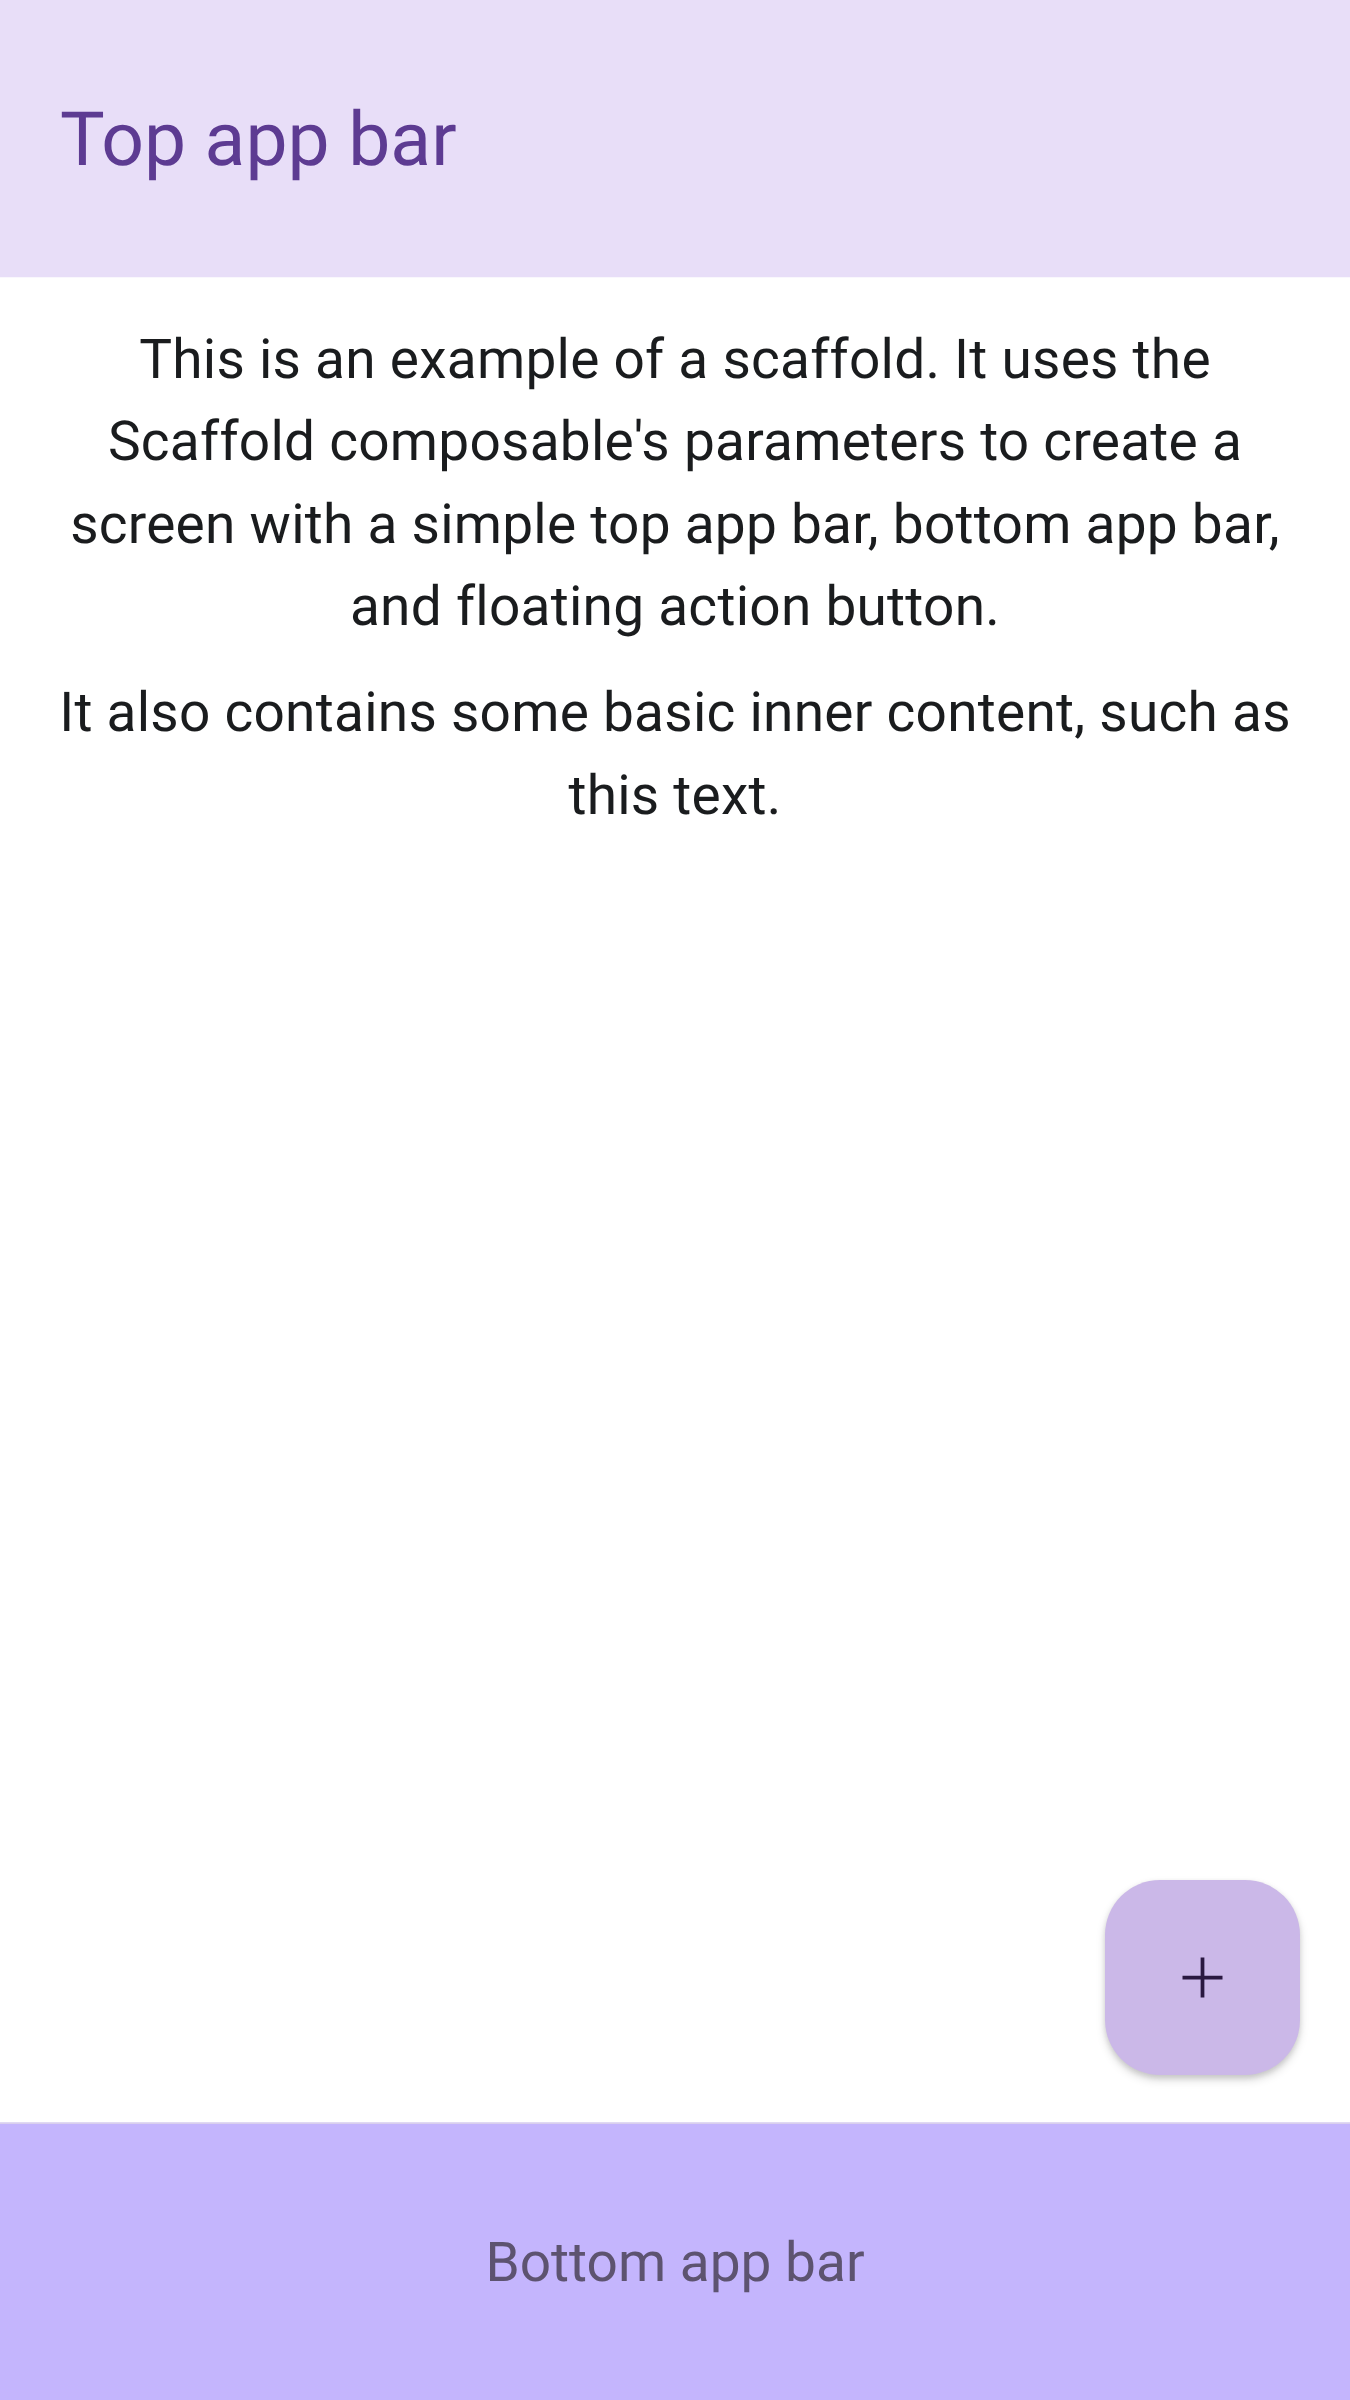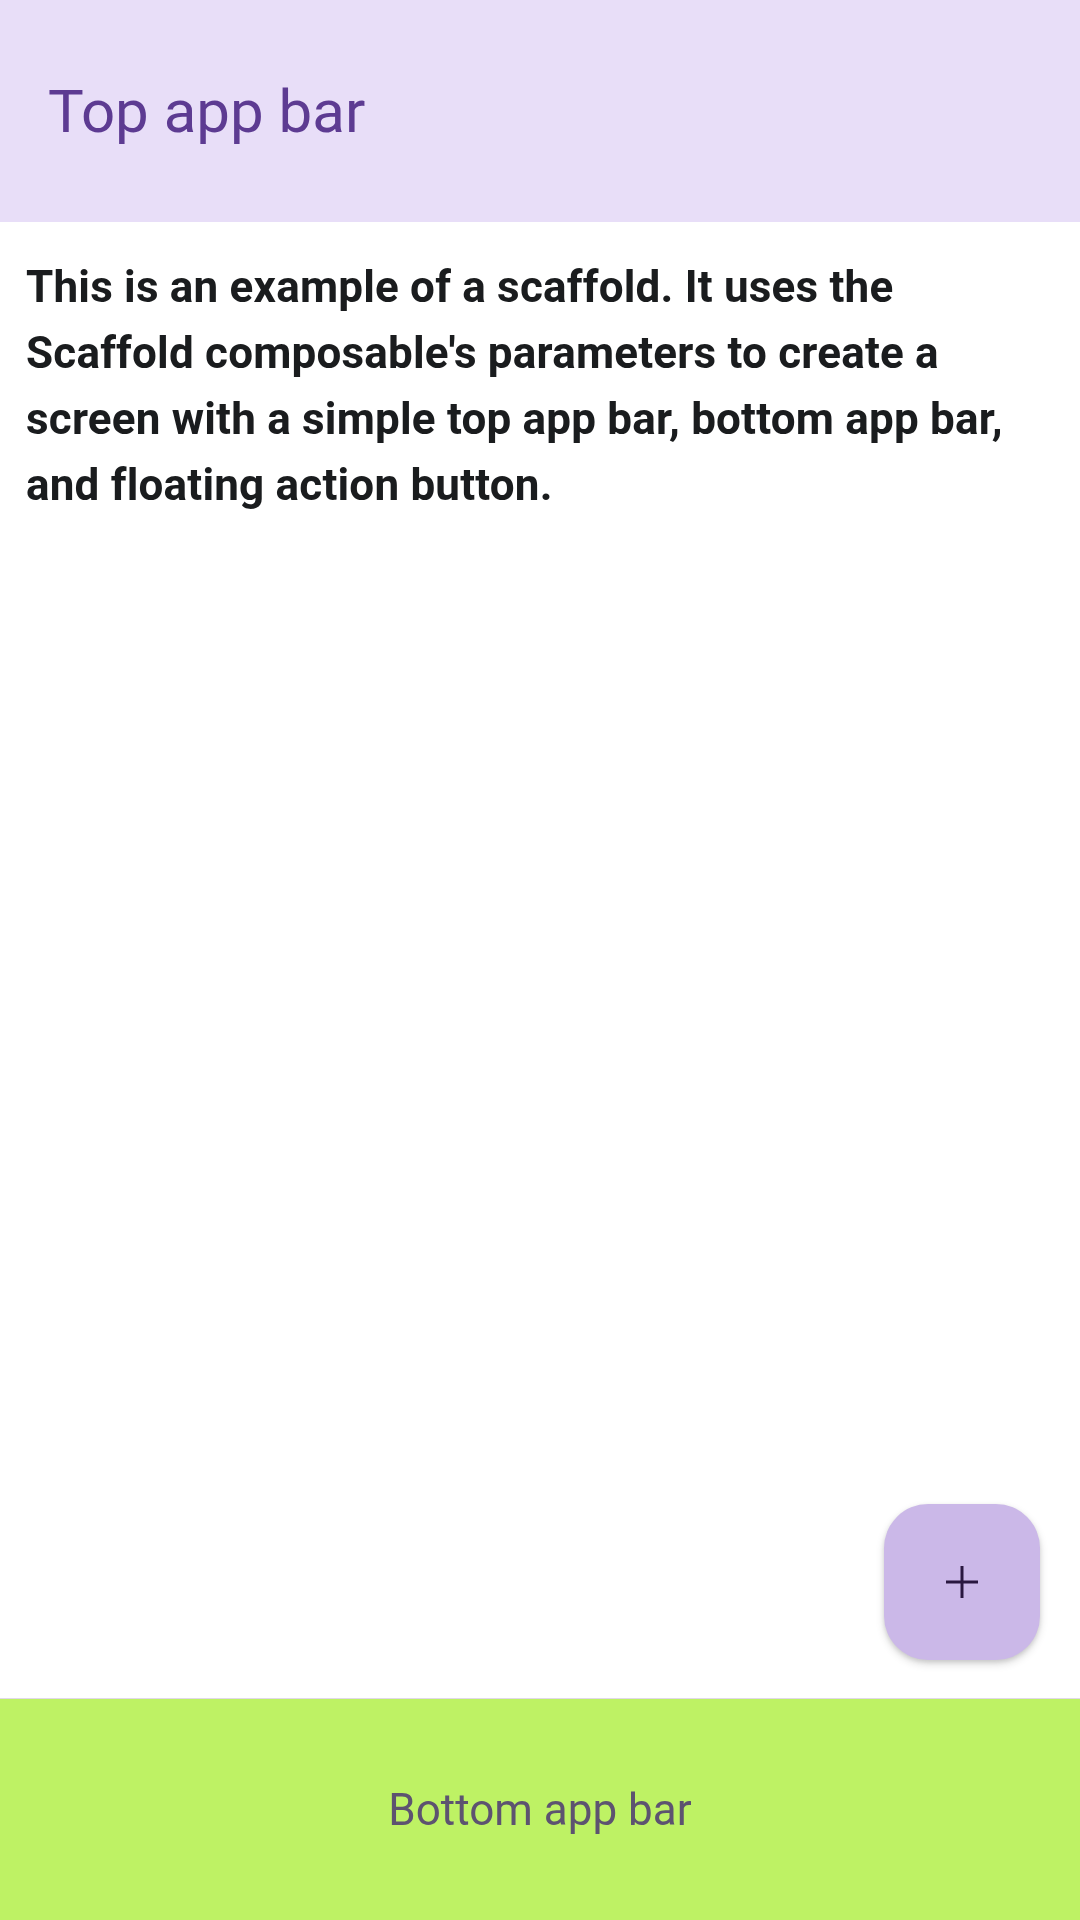--- a/index.html
+++ b/index.html
@@ -34,31 +34,32 @@
     
     .content-area {
       padding: 32px 26px;
       background: #ffffff;
     }
     
     .content-text {
       color: #1a1c1e;
       font-size: 44px;
       line-height: 1.5;
-      font-weight: 700;
+      font-weight: 400;
       letter-spacing: 0.2px;
+      text-align: center;
     }
     
     .bottom-app-bar {
       position: absolute;
       bottom: 0;
       left: 0;
       width: 100%;
       height: 222px;
-      background: #bef264;
+      background: #c4b5fd;
       display: flex;
       align-items: center;
       justify-content: center;
       border-top: 1px solid #e0d8e8;
     }
     
     .bottom-app-bar-text {
       color: #5d5370;
       font-size: 44px;
       font-weight: 400;
@@ -93,20 +94,21 @@
 </head>
 <body>
 
 <div class="top-app-bar">
   <span class="top-app-bar-title">Top app bar</span>
 </div>
 
 <div class="content-area">
   <p class="content-text">This is an example of a scaffold. It uses the Scaffold composable's parameters to create a screen with a simple top app bar, bottom app bar, and floating action button.</p>
   <br>
+  <p class="content-text">It also contains some basic inner content, such as this text.</p>
   <br>
 </div>
 
 <button class="fab">
   <svg class="fab-icon" viewBox="0 0 48 48">
     <line x1="24" y1="8" x2="24" y2="40"></line>
     <line x1="8" y1="24" x2="40" y2="24"></line>
   </svg>
 </button>
 

